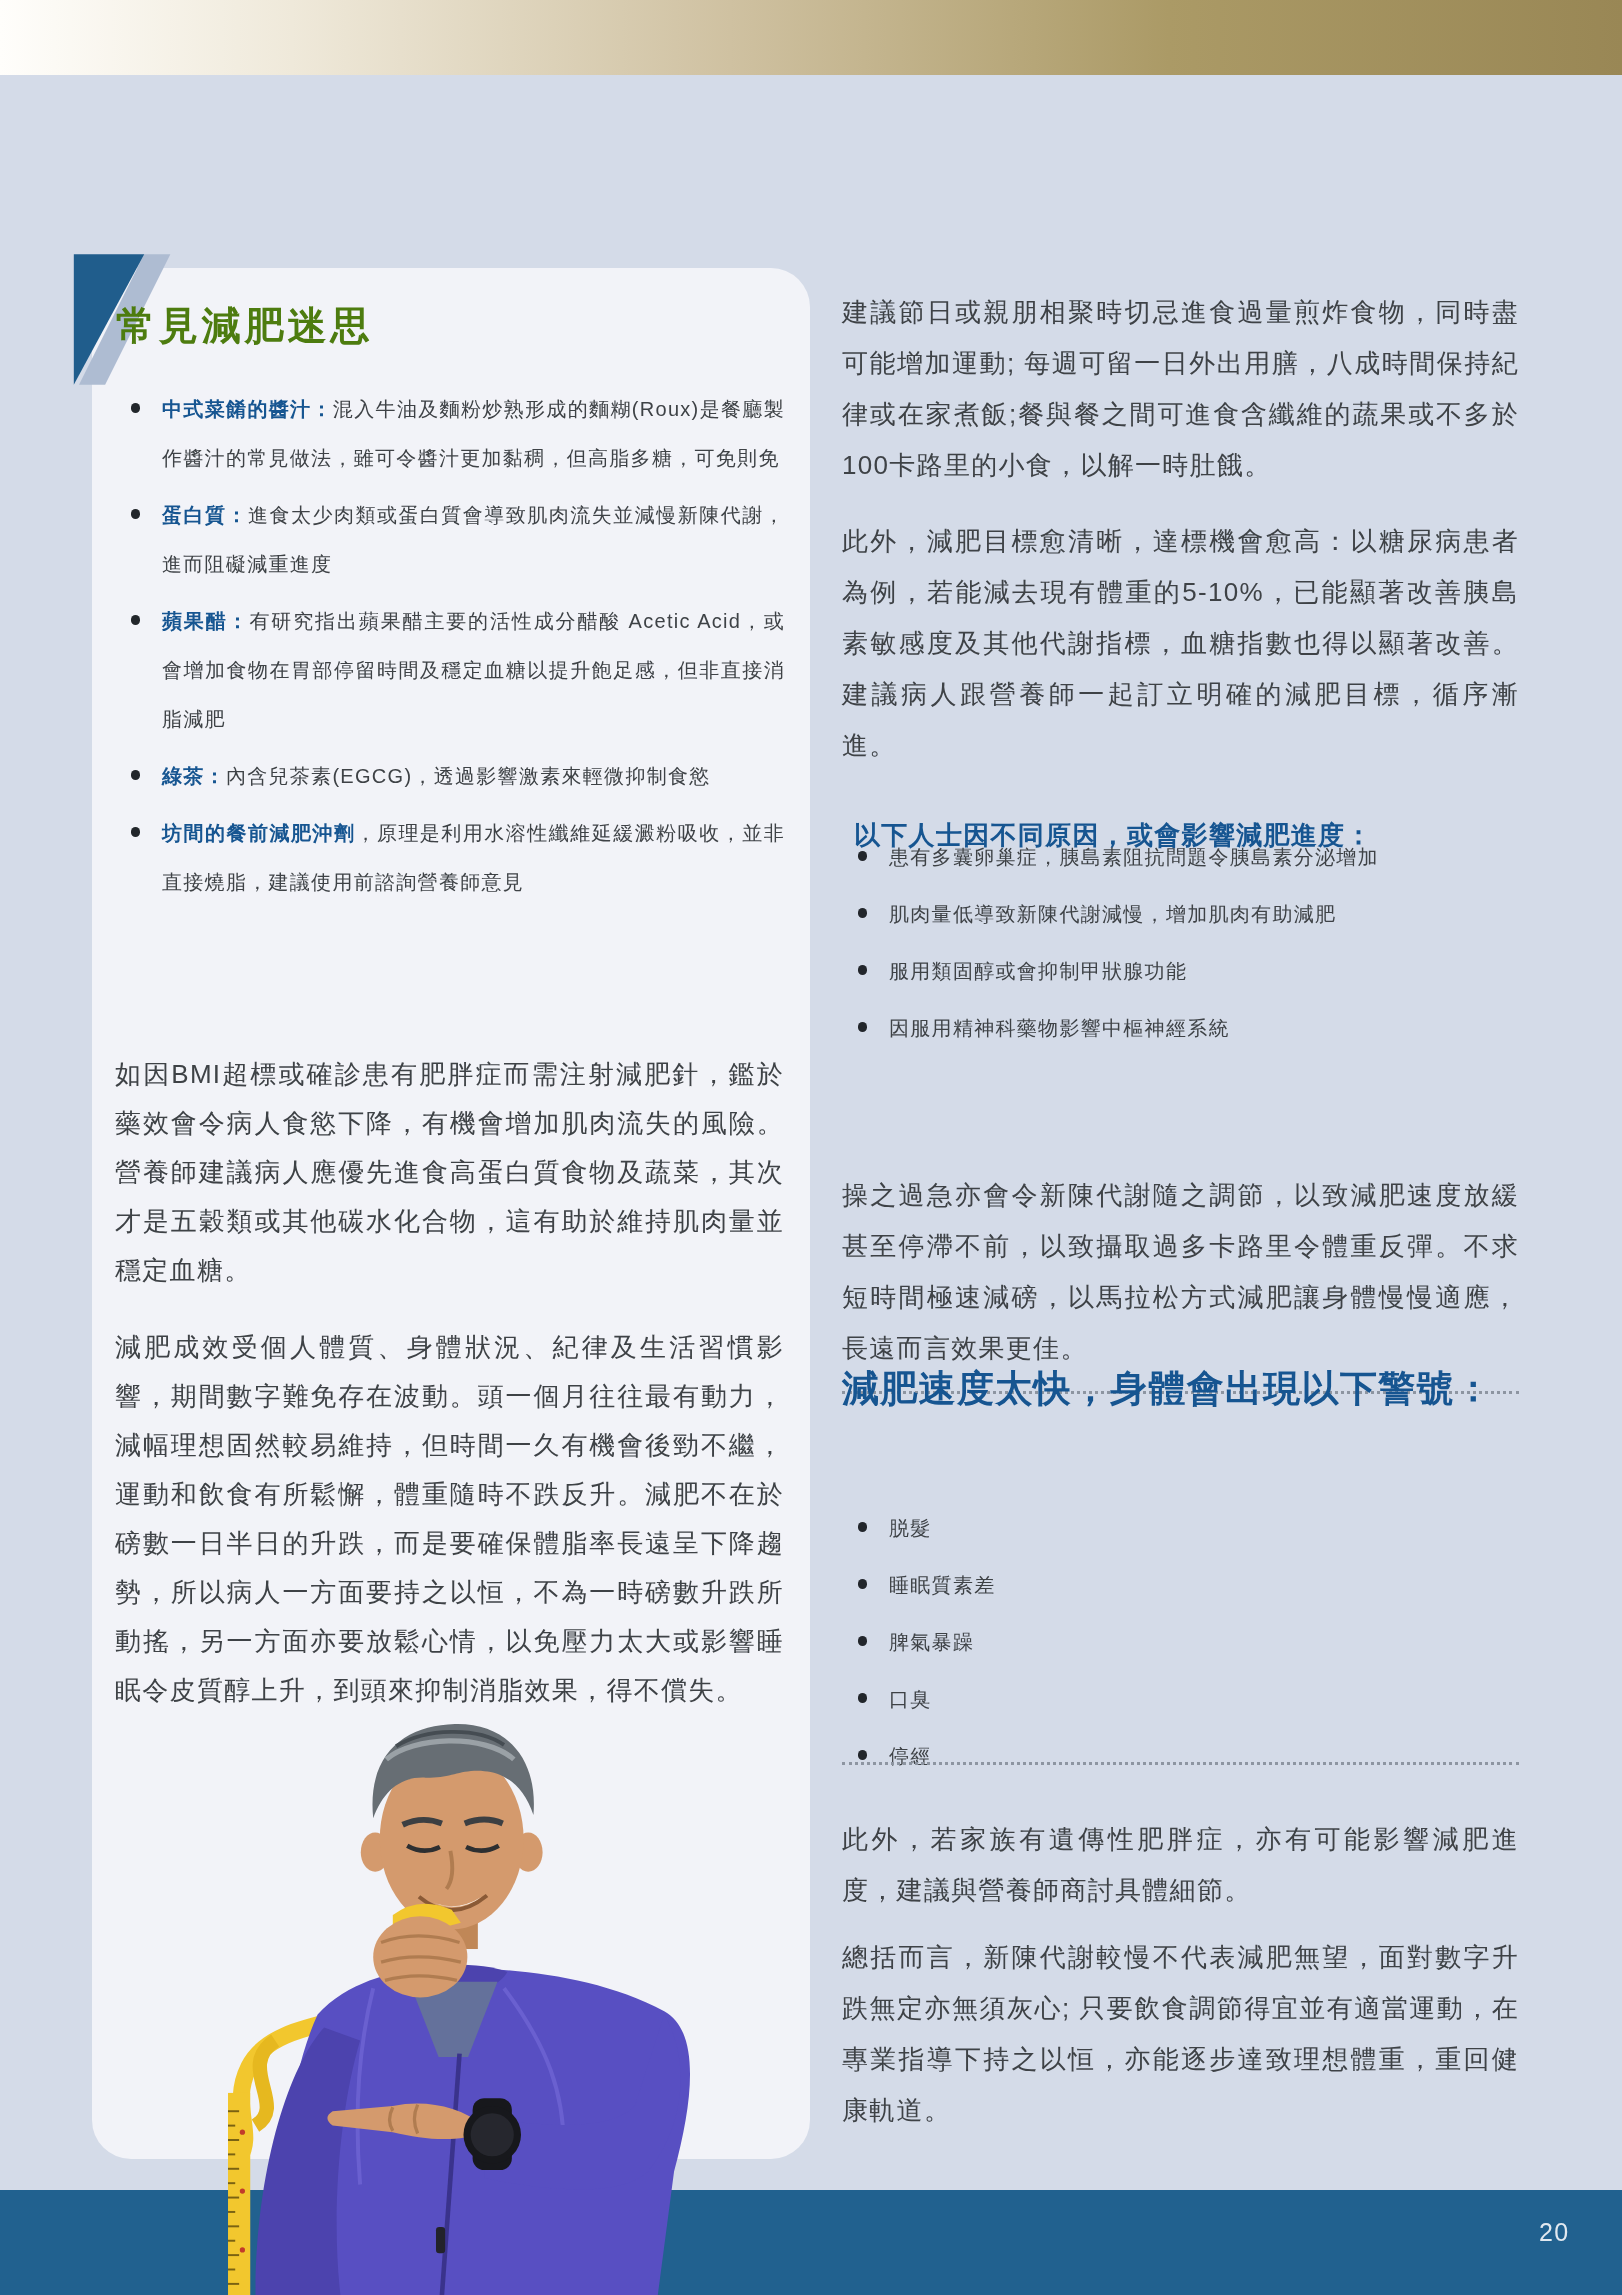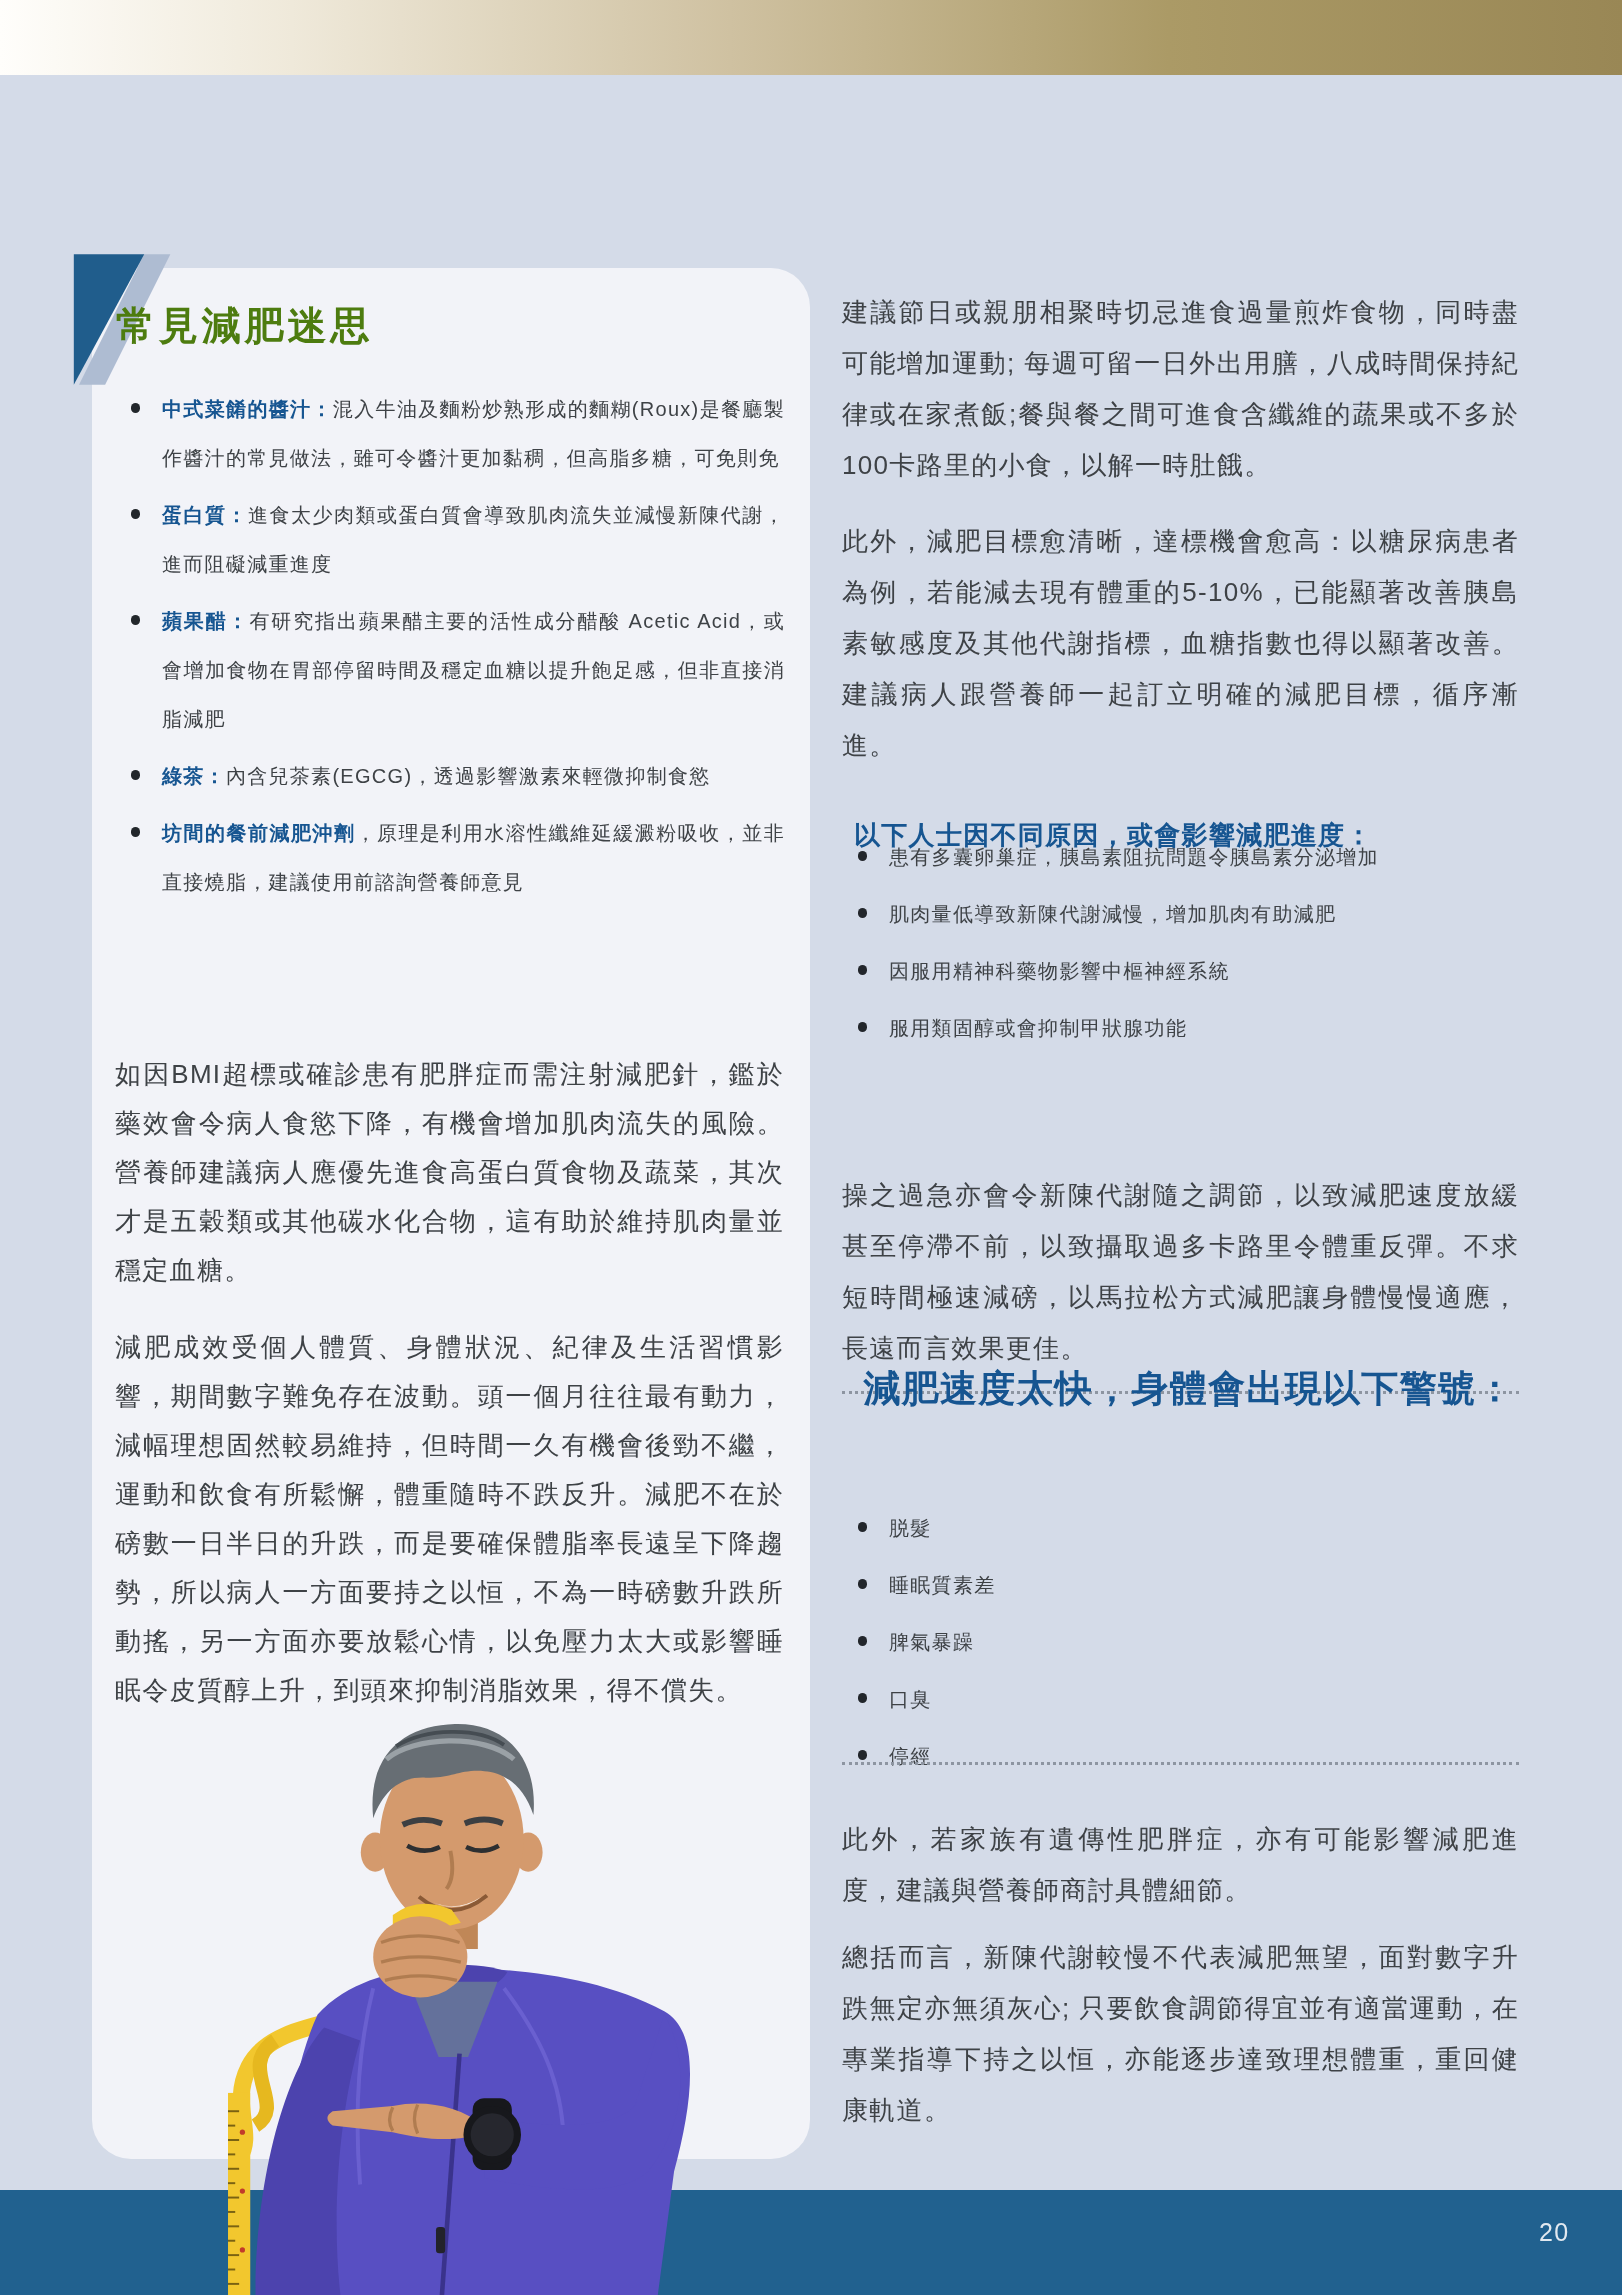--- a/index.html
+++ b/index.html
@@ -38,21 +38,21 @@
   .rp2{top:516px;}
   .r-subhead{left:842px;top:810px;width:677px;font-size:26px;line-height:51px;
     font-weight:700;color:#165591;letter-spacing:1.3px;margin-left:12px;}
   .reasons{left:842px;top:833px;width:677px;}
   .reasons li{line-height:51px;}
   .rp3{top:1170px;}
   .divider{left:842px;width:677px;height:0;border-top:3.3px dotted #8d95a1;}
   .div1{top:1391px;}
   .div2{top:1762px;}
   .r-heading{left:842px;top:1365px;width:694px;font-size:37px;line-height:47px;
-    font-weight:700;color:#165591;letter-spacing:1.3px;text-align:center;}
+    font-weight:700;color:#165591;letter-spacing:1.3px;}
   .warnings{left:842px;top:1504px;width:677px;}
   .warnings li{line-height:50px;margin-bottom:0;}
   .rp4{top:1814px;}
   .rp5{top:1932px;}
   
   .footer{left:0;top:2190px;width:1623px;height:105px;background:#21618f;}
   .pagenum{left:1539px;top:2218px;font-size:25px;color:#e2e9f0;letter-spacing:1.3px;font-weight:400;}
   
   .photo{left:177px;top:1674px;width:569px;height:622px;z-index:5;}
 </style>
@@ -80,22 +80,22 @@
 
 <div class="abs para lp lp1">如因BMI超標或確診患有肥胖症而需注射減肥針，鑑於藥效會令病人食慾下降，有機會增加肌肉流失的風險。營養師建議病人應優先進食高蛋白質食物及蔬菜，其次才是五穀類或其他碳水化合物，這有助於維持肌肉量並穩定血糖。</div>
 <div class="abs para lp lp2">減肥成效受個人體質、身體狀況、紀律及生活習慣影響，期間數字難免存在波動。頭一個月往往最有動力，減幅理想固然較易維持，但時間一久有機會後勁不繼，運動和飲食有所鬆懈，體重隨時不跌反升。減肥不在於磅數一日半日的升跌，而是要確保體脂率長遠呈下降趨勢，所以病人一方面要持之以恒，不為一時磅數升跌所動搖，另一方面亦要放鬆心情，以免壓力太大或影響睡眠令皮質醇上升，到頭來抑制消脂效果，得不償失。</div>
 
 <div class="abs para rcol rp1">建議節日或親朋相聚時切忌進食過量煎炸食物，同時盡可能增加運動; 每週可留一日外出用膳，八成時間保持紀律或在家煮飯;餐與餐之間可進食含纖維的蔬果或不多於100卡路里的小食，以解一時肚餓。</div>
 <div class="abs para rcol rp2">此外，減肥目標愈清晰，達標機會愈高：以糖尿病患者為例，若能減去現有體重的5-10%，已能顯著改善胰島素敏感度及其他代謝指標，血糖指數也得以顯著改善。建議病人跟營養師一起訂立明確的減肥目標，循序漸進。</div>
 <div class="abs r-subhead">以下人士因不同原因，或會影響減肥進度：</div>
 <ul class="abs dotlist reasons">
   <li>患有多囊卵巢症，胰島素阻抗問題令胰島素分泌增加</li>
   <li>肌肉量低導致新陳代謝減慢，增加肌肉有助減肥</li>
+  <li>服用類固醇或會抑制甲狀腺功能</li>
   <li>因服用精神科藥物影響中樞神經系統</li>
-  <li>服用類固醇或會抑制甲狀腺功能</li>
 </ul>
 <div class="abs para rcol rp3">操之過急亦會令新陳代謝隨之調節，以致減肥速度放緩甚至停滯不前，以致攝取過多卡路里令體重反彈。不求短時間極速減磅，以馬拉松方式減肥讓身體慢慢適應，長遠而言效果更佳。</div>
 
 <div class="abs divider div1"></div>
 <div class="abs r-heading">減肥速度太快，身體會出現以下警號：</div>
 <ul class="abs dotlist warnings">
   <li>脱髮</li>
   <li>睡眠質素差</li>
   <li>脾氣暴躁</li>
   <li>口臭</li>

